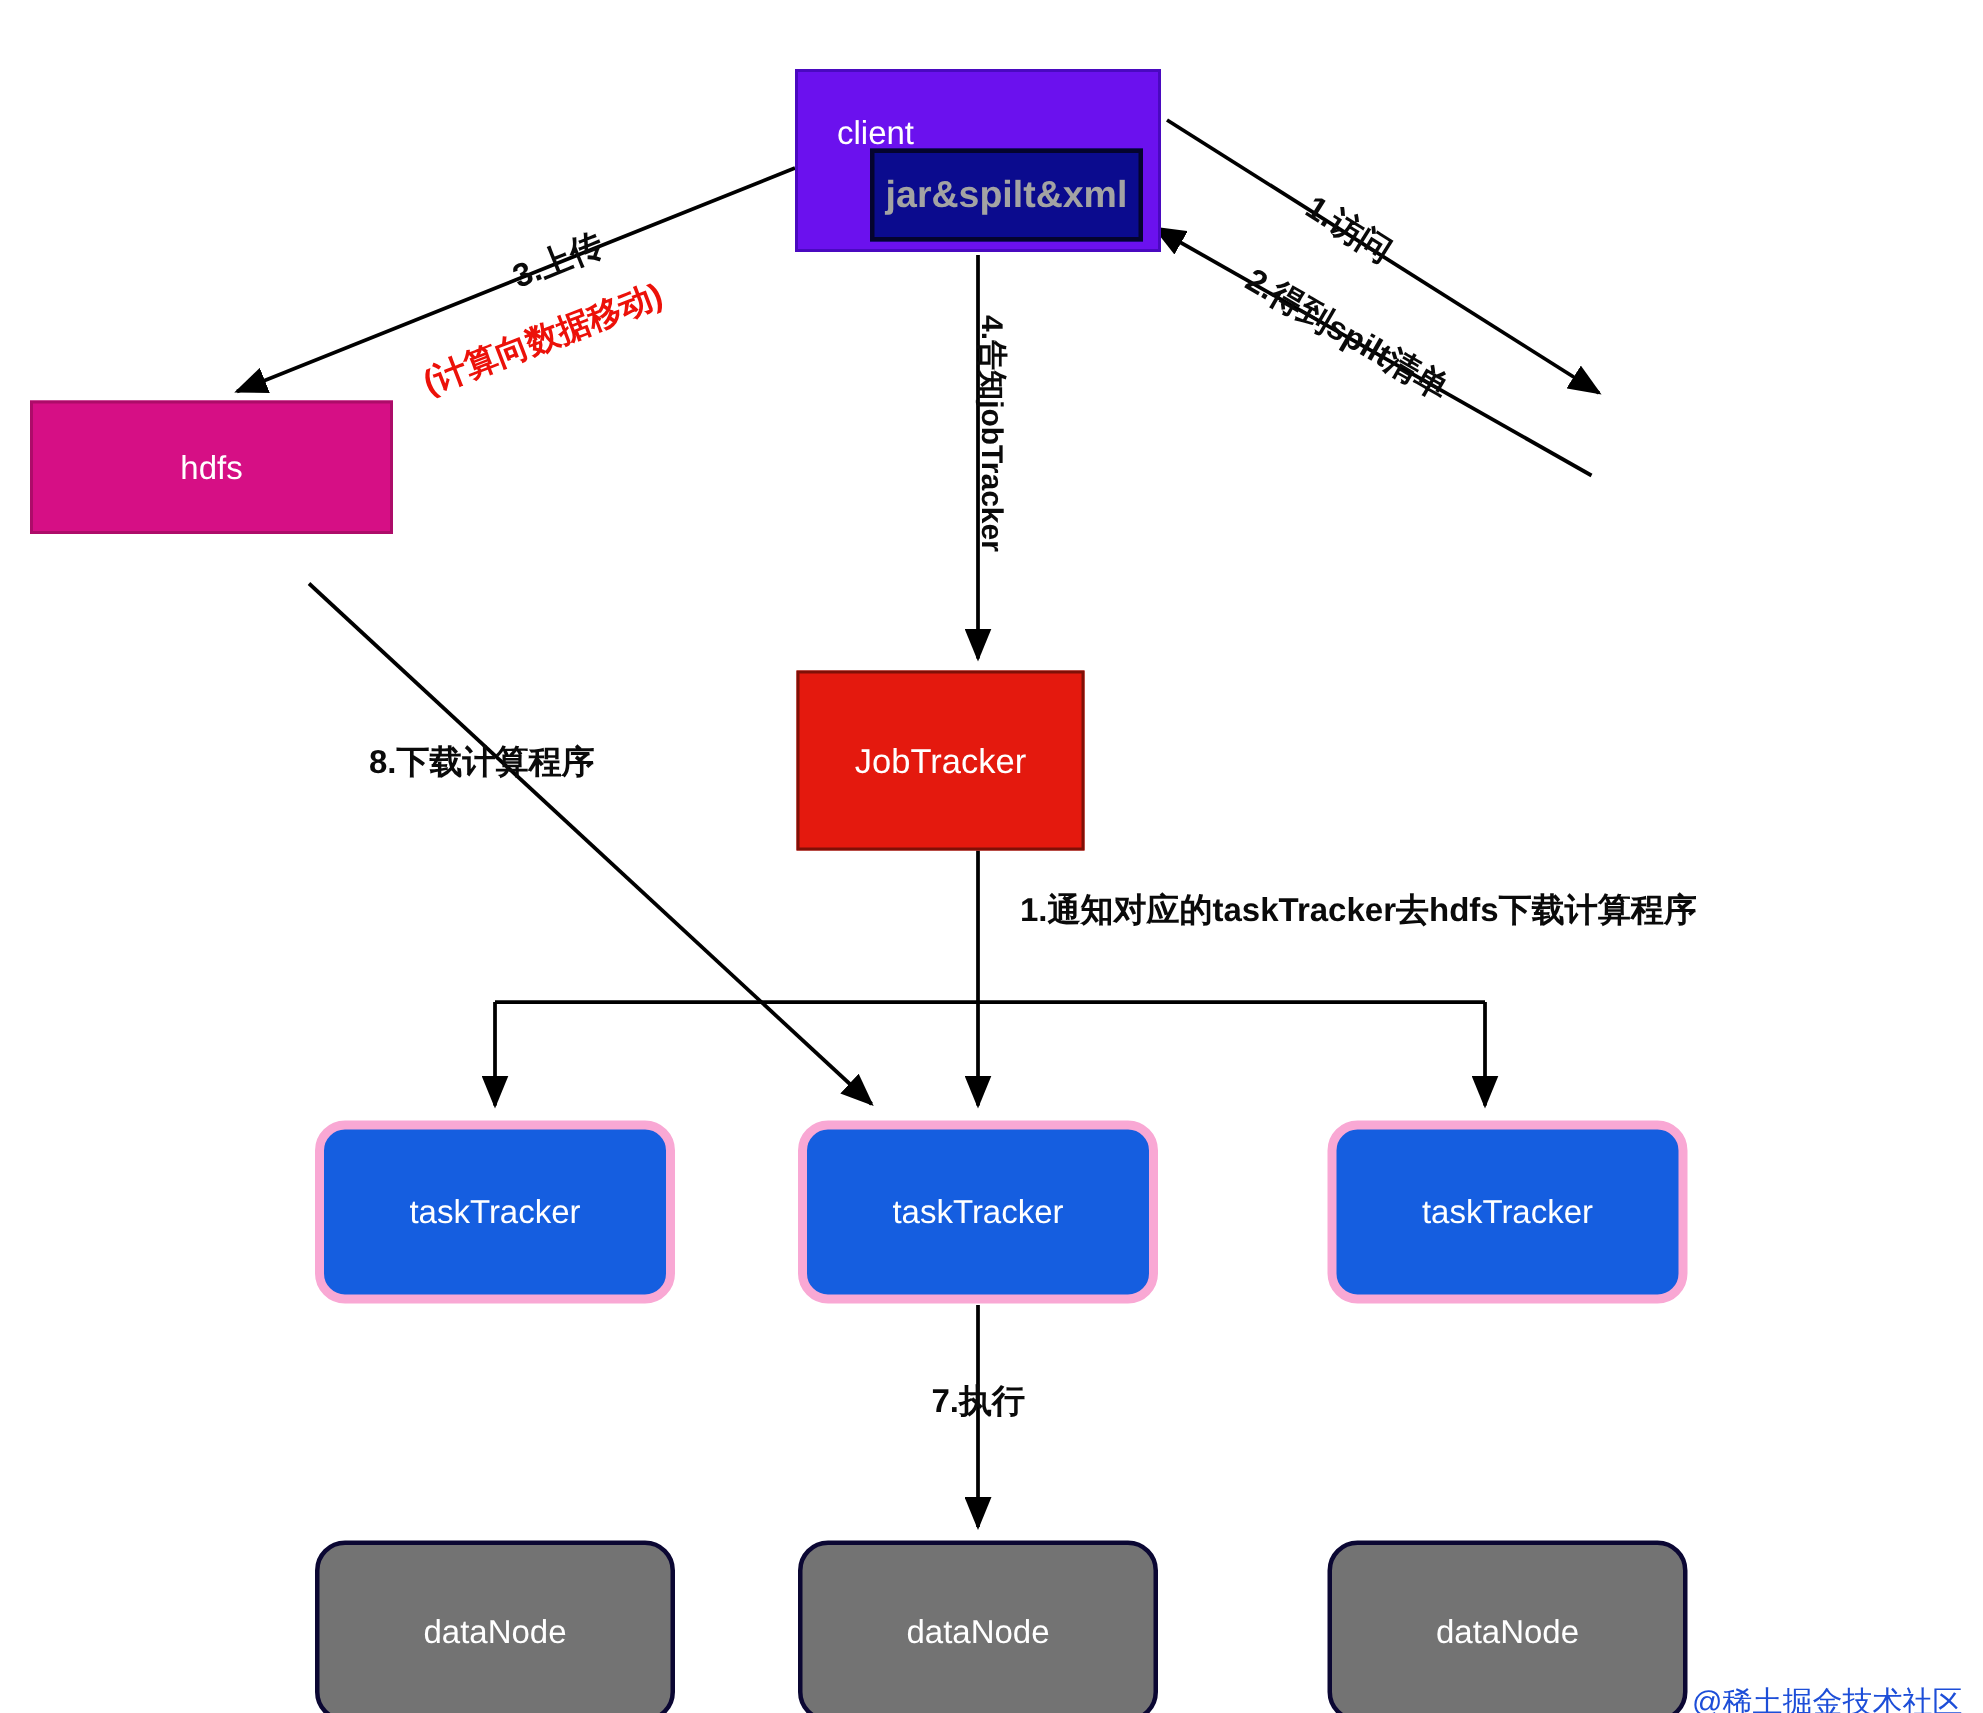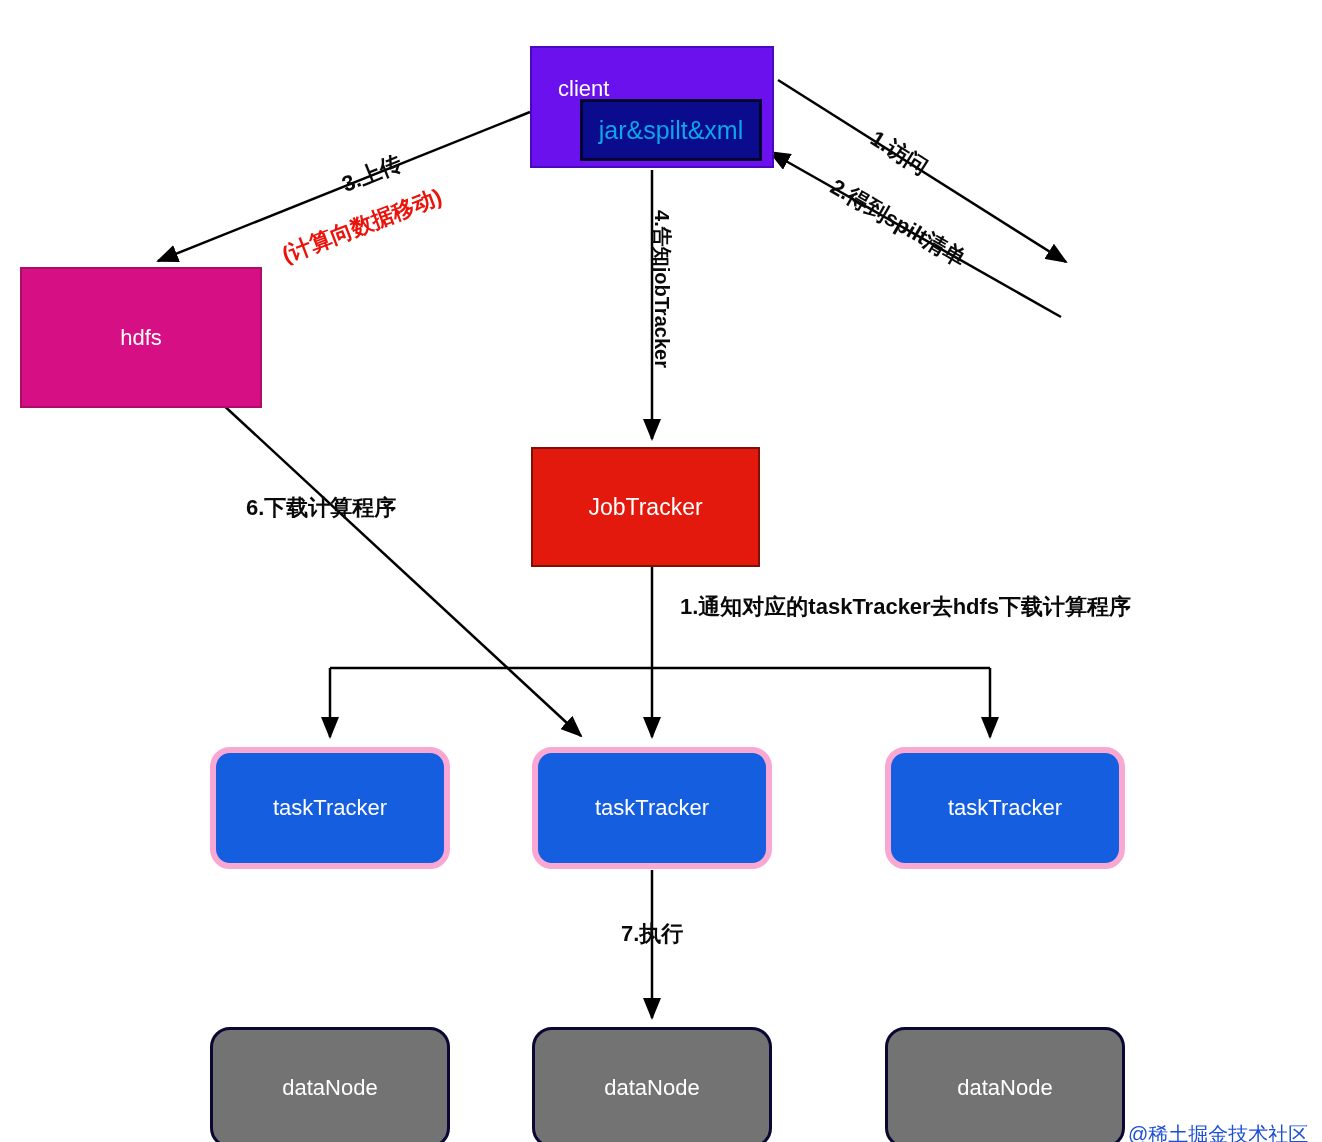--- a/index.html
+++ b/index.html
@@ -18,32 +18,32 @@
   }
   .node-client {
     left: 530px; top: 19px; width: 244px; height: 122px;
     background: #6b11ee; border: 2px solid #4a09c0;
     justify-content: flex-start; align-items: flex-start;
     padding: 28px 0 0 26px;
   }
   .node-jar {
     left: 580px; top: 72px; width: 182px; height: 62px;
     background: #0b0b8e; border: 3px solid #04042e;
-    color: #0ea5e9; font-weight: 400; font-size: 25px; z-index: 3;
+    color: #a3a3a3; font-weight: 700; font-size: 25px; z-index: 3;
   }
   .node-hdfs {
-    left: 20px; top: 240px; width: 242px; height: 141px;
+    left: 20px; top: 240px; width: 242px; height: 89px;
     background: #d60f85; border: 2px solid #ad0c69;
   }
   .node-namenode {
     left: 1061px; top: 239px; width: 242px; height: 122px;
     background: #2ba4dc; border: 2px solid #17719c; font-size: 23px;
   }
   .node-jobtracker {
-    left: 531px; top: 420px; width: 229px; height: 120px;
+    left: 531px; top: 420px; width: 192px; height: 120px;
     background: #e4190e; border: 2px solid #801007; font-size: 23px;
   }
   .node-tasktracker {
     top: 720px; width: 240px; height: 122px;
     background: #155ee0; border: 6px solid #f9a8d4; border-radius: 20px;
   }
   .tt1 { left: 210px; } .tt2 { left: 532px; } .tt3 { left: 885px; }
   .node-datanode {
     top: 1000px; width: 240px; height: 121px;
     background: #737373; border: 3px solid #0b0733; border-radius: 20px;
@@ -129,18 +129,18 @@
   <div class="node node-datanode dn3">
     <span>dataNode</span>
   </div>
 
   <div class="edge-label lbl1">1.访问</div>
   <div class="edge-label lbl2">2.得到spilt清单</div>
   <div class="edge-label lbl3">3.上传</div>
   <div class="edge-label lbl3note">(计算向数据移动)</div>
   <div class="edge-label lbl4">4.告知jobTracker</div>
   <div class="edge-label lbl5">1.通知对应的taskTracker去hdfs下载计算程序</div>
-  <div class="edge-label lbl6">6.下载计算程序</div>
+  <div class="edge-label lbl6">8.下载计算程序</div>
   <div class="edge-label lbl7">7.执行</div>
 
   <div class="watermark">@稀土掘金技术社区</div>
 
 </div>
 
 </body></html>

